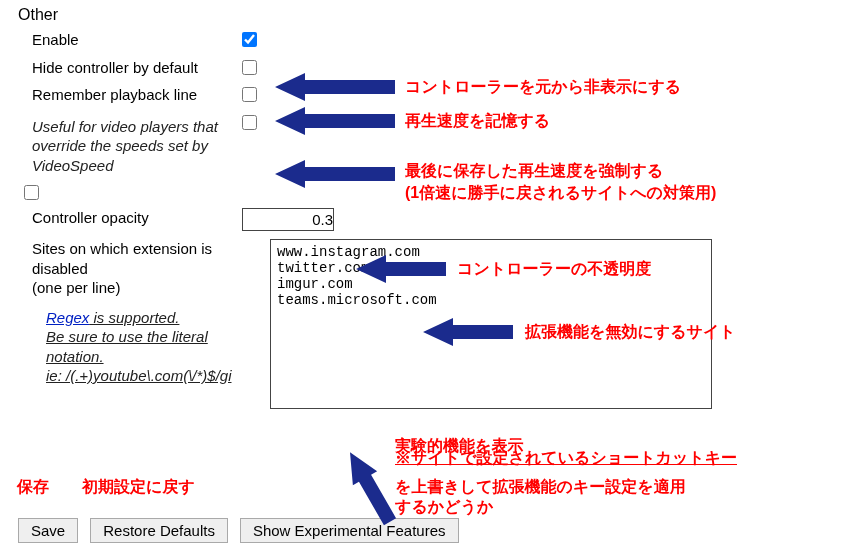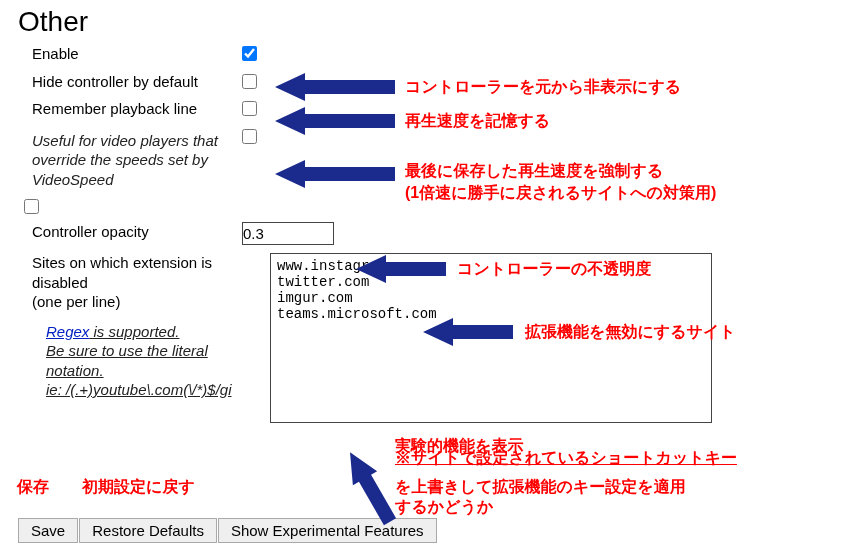--- a/index.html
+++ b/index.html
@@ -15,21 +15,21 @@
     overflow: hidden;
   }
   .wrap {
     padding: 6px 10px 10px 18px;
     box-sizing: border-box;
     width: 100%;
     height: 100%;
     position: relative;
   }
   h2.section {
-    font-size: 28px;
+    font-size: 16px;
     font-weight: 400;
     margin: 0 0 6px 0;
   }
   .row {
     display: flex;
     align-items: flex-start;
     margin-bottom: 8px;
   }
   .label-col {
     flex: 0 0 218px;
@@ -61,21 +61,21 @@
     text-decoration: underline;
   }
   input[type="checkbox"] {
     width: 15px;
     height: 15px;
     margin: 2px 0 0 0;
     vertical-align: top;
   }
   input[type="text"].num {
     width: 90px;
-    text-align: left;
+    text-align: right;
     border: 1px solid #444;
     font-size: 15px;
     padding: 2px 0;
     background: #fff;
   }
   textarea.sites {
     width: 442px;
     height: 170px;
     border: 1px solid #444;
     background: #fff;
@@ -84,21 +84,21 @@
     padding: 4px 6px;
     box-sizing: border-box;
     resize: none;
     line-height: 1.15;
   }
   .button-row {
     position: absolute;
     left: 18px;
     bottom: 14px;
     display: flex;
-    gap: 1px;
+    gap: 12px;
   }
   button.btn {
     background: #efefef;
     border: 1px solid #a9a9a9;
     font-size: 15px;
     padding: 3px 12px;
     cursor: pointer;
   }
   
   .ann {

